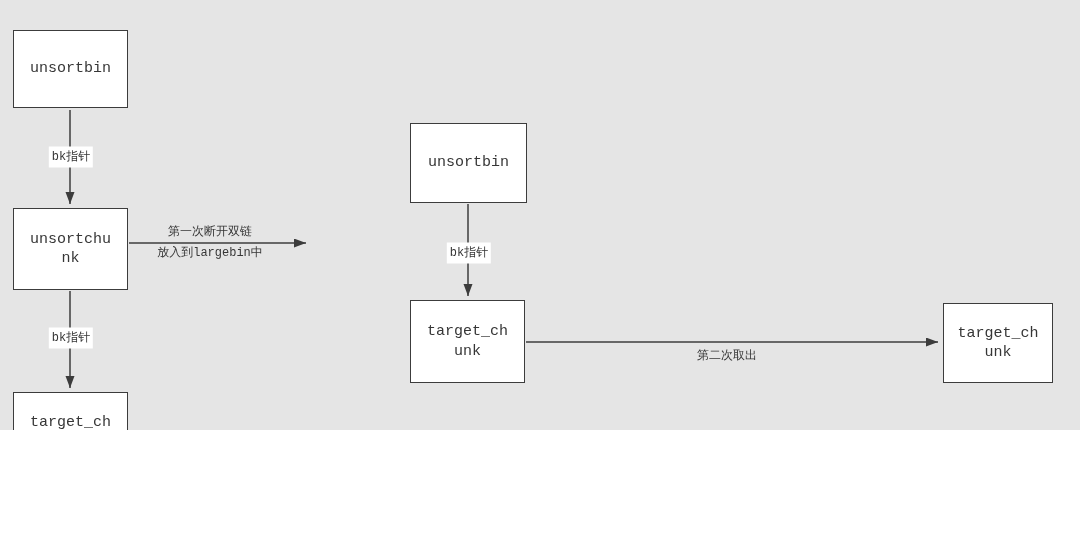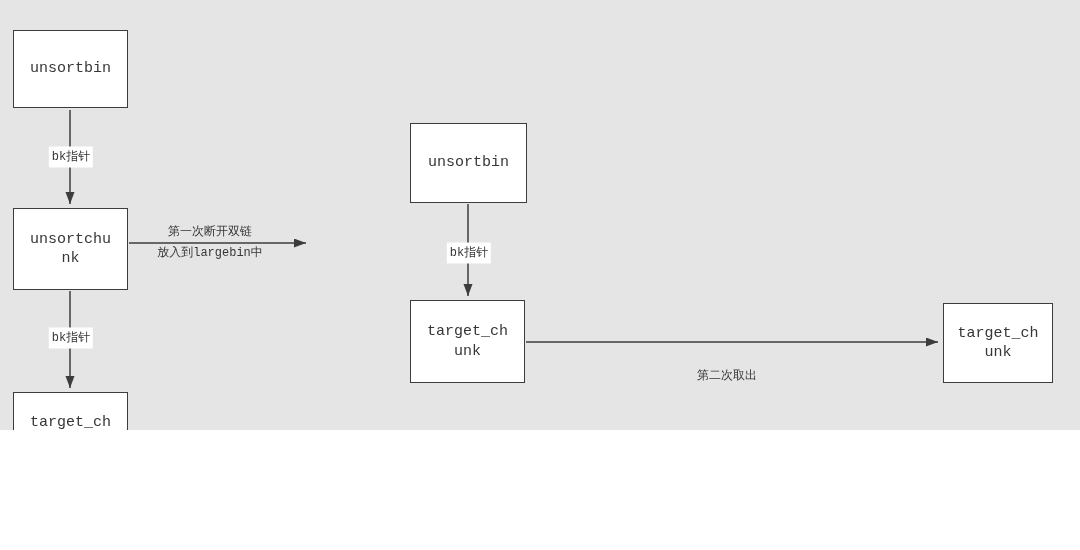--- a/index.html
+++ b/index.html
@@ -97,21 +97,21 @@
   <div class="box" style="left:410px; top:123px; width:117px; height:80px;">
     <span class="wrap">unsortbin</span>
   </div>
 
   <div class="edge-label on-line center-xy" style="left:469px; top:253px;">bk指针</div>
 
   <div class="box" style="left:410px; top:300px; width:115px; height:83px;">
     <span class="wrap">target_chunk</span>
   </div>
 
-  <div class="edge-label center-x" style="left:727px; top:366px;">
+  <div class="edge-label center-x" style="left:727px; top:346px;">
     <div>第二次取出</div>
   </div>
 
   <div class="box" style="left:943px; top:303px; width:110px; height:80px;">
     <span class="wrap">target_chunk</span>
   </div>
 
 </div>
 
 </body></html>

